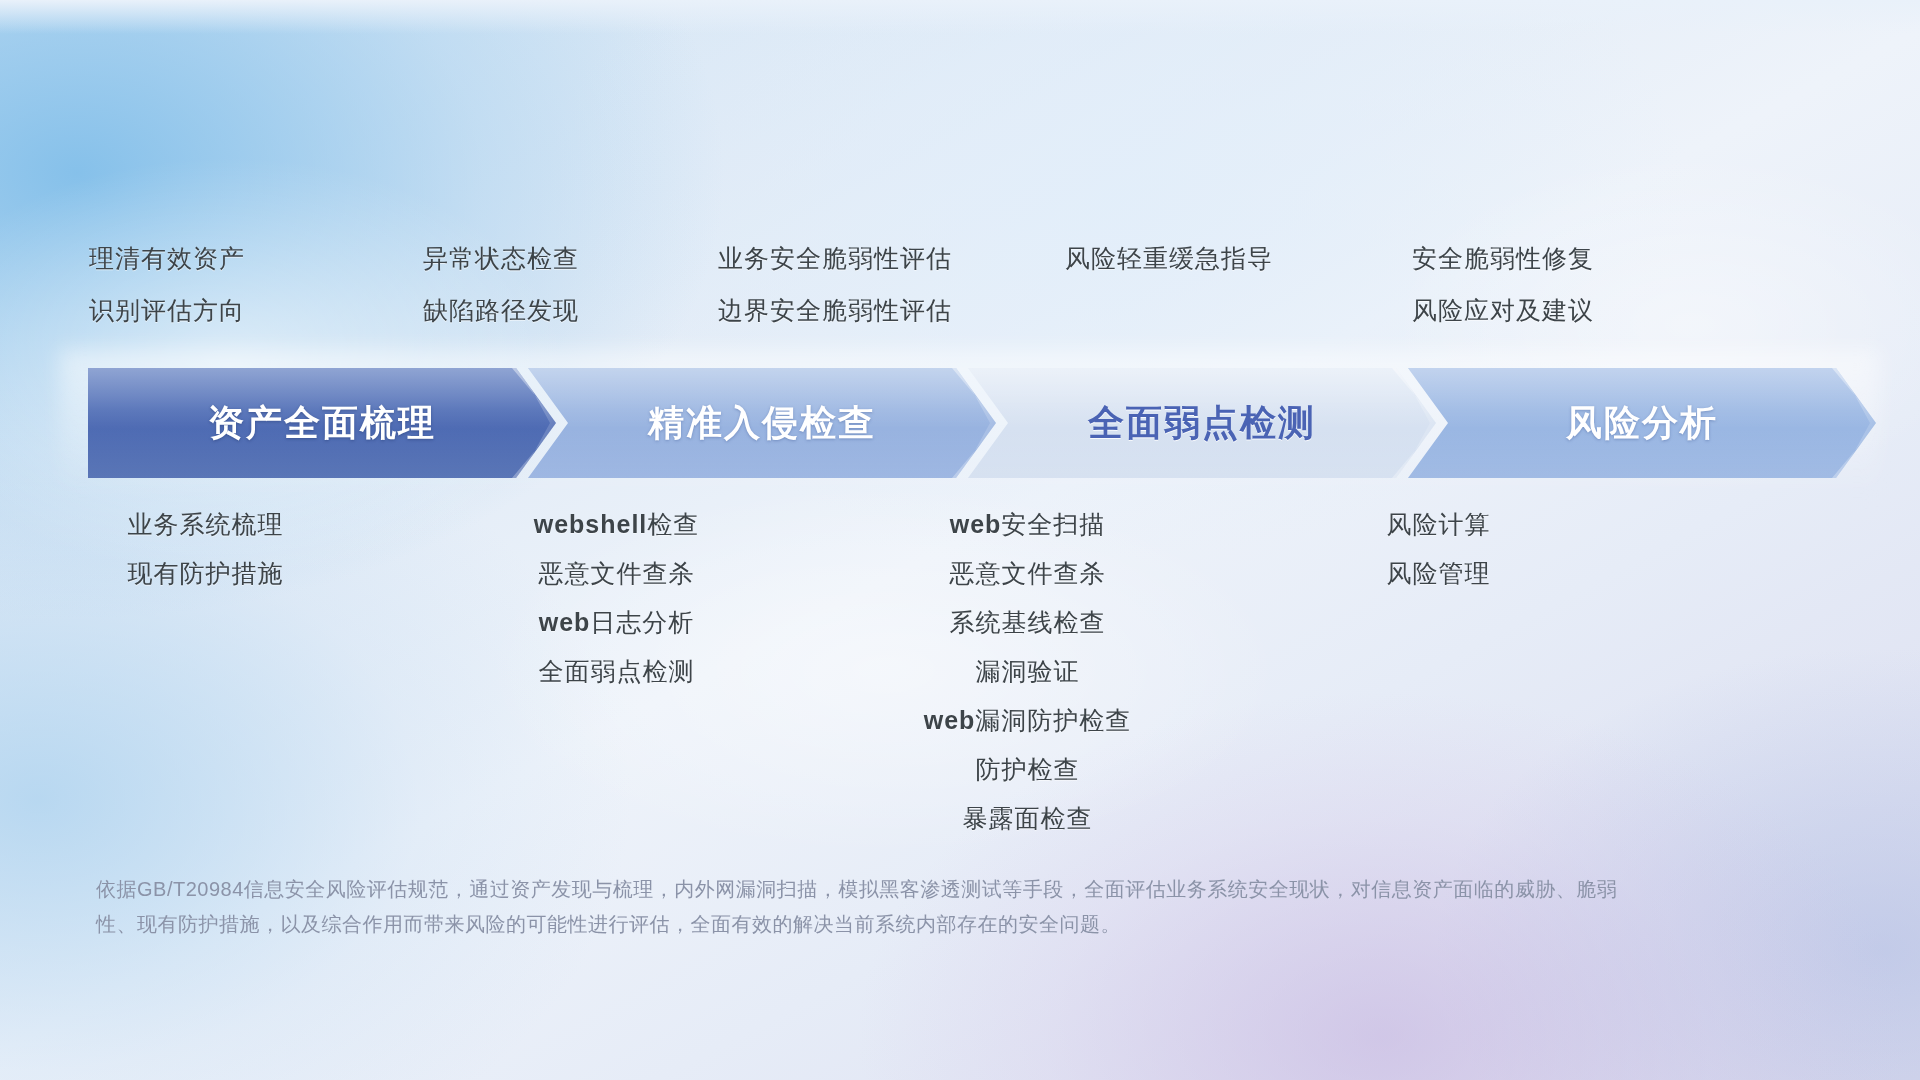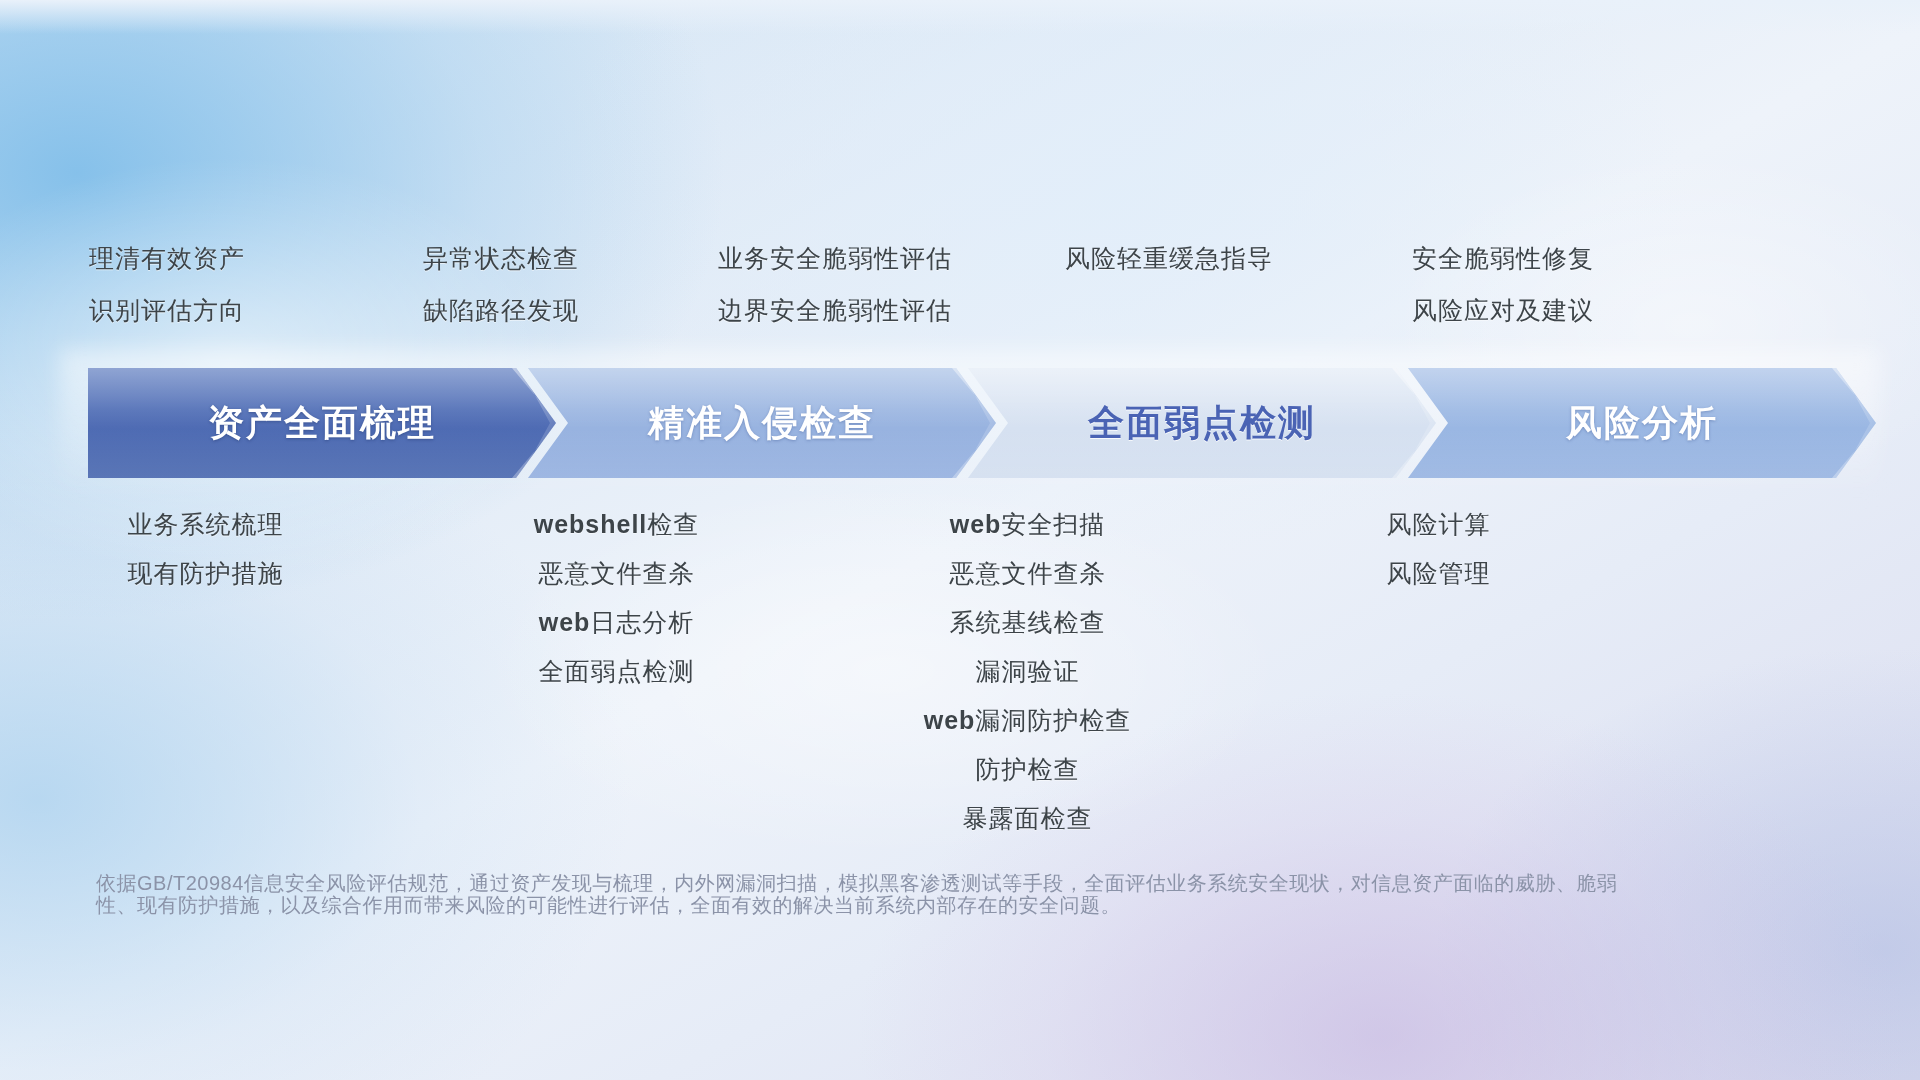--- a/index.html
+++ b/index.html
@@ -88,21 +88,21 @@
   .bot-col { flex:1 1 0; text-align:center; }
   .bot-col .item {
     font-size:25px; color:#3d4449; line-height:49px; letter-spacing:1px; white-space:nowrap;
     text-shadow:0 1px 0 rgba(255,255,255,0.5);
   }
   .bot-col .item b { font-weight:bold; }
 
   
   .footer {
     position:absolute; left:96px; top:872px; width:1540px;
-    font-size:20px; line-height:22px; color:#8b93a8; letter-spacing:0.5px;
+    font-size:20px; line-height:35px; color:#8b93a8; letter-spacing:0.5px;
   }
 </style>
 </head>
 <body>
 
 <div id="stage">
 
   <div class="band-halo"></div>
 
   <div class="top-row layer" id="top-row">

